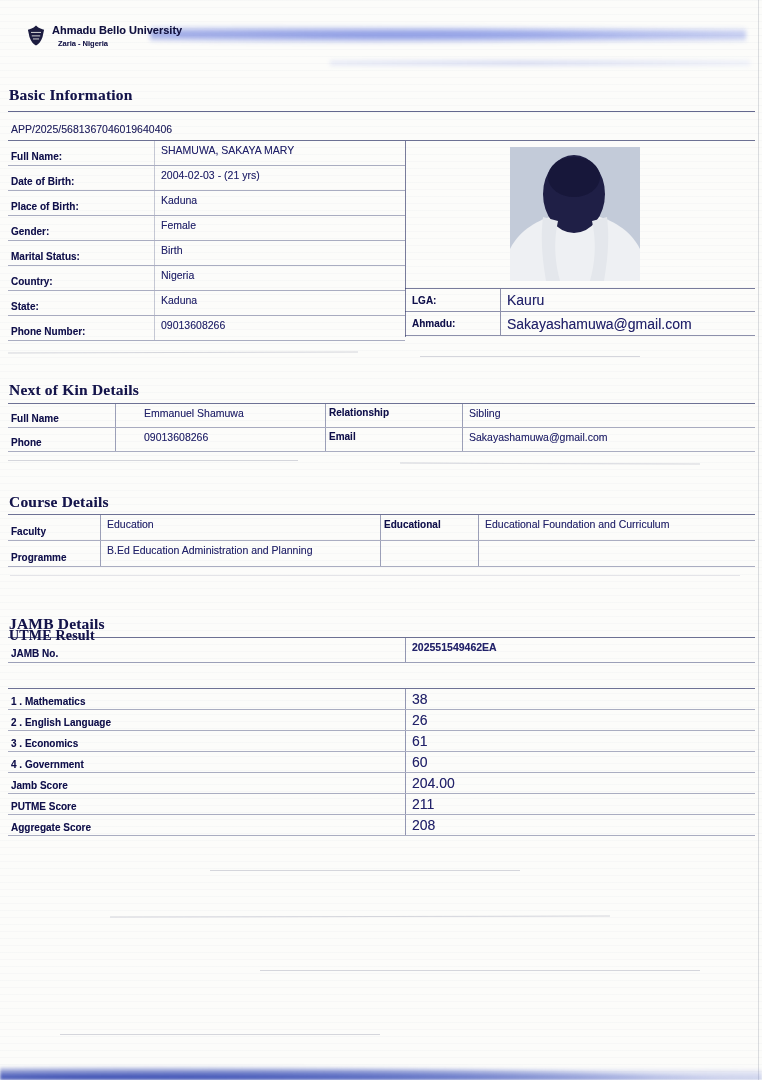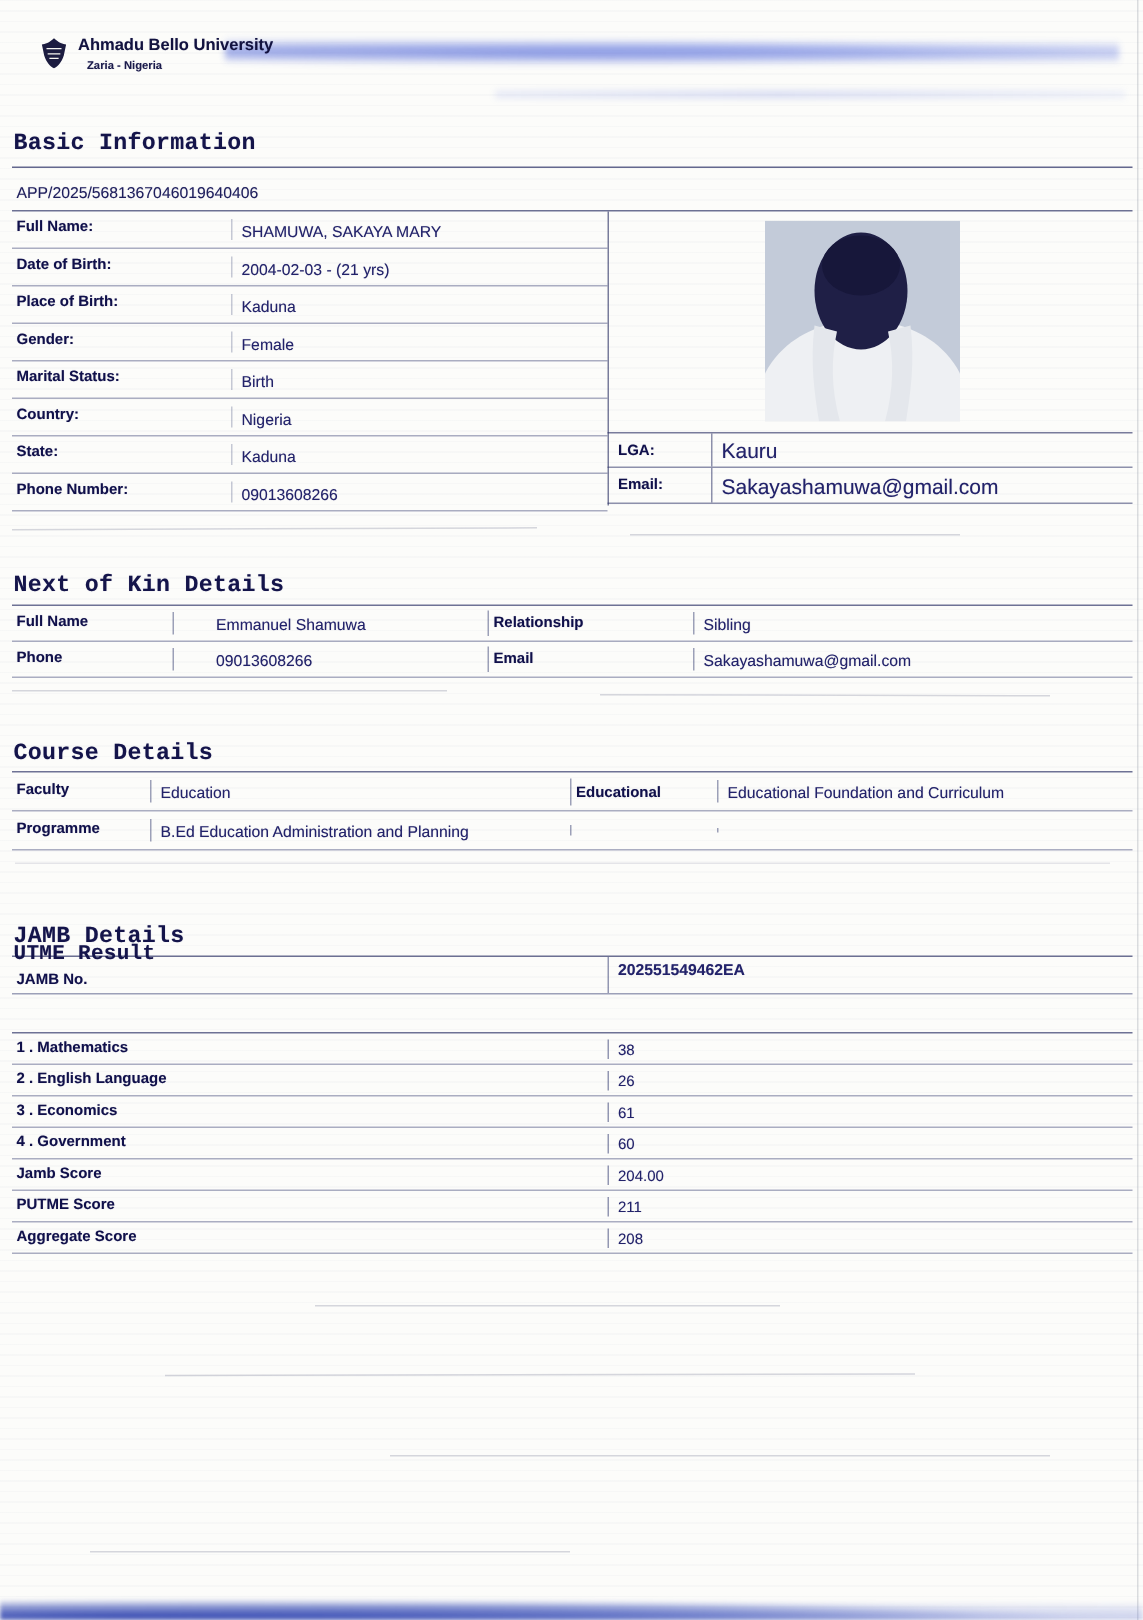--- a/index.html
+++ b/index.html
@@ -32,47 +32,47 @@
     background:linear-gradient(90deg, rgba(110,130,225,.25), rgba(90,110,215,.4) 45%, rgba(130,150,235,.2));}
   .smudge-bottom{left:0;bottom:0;width:100%;height:16px;filter:blur(1.5px);
     background:
       radial-gradient(ellipse at 10% 85%, rgba(40,60,170,.8), transparent 60%),
       radial-gradient(ellipse at 28% 95%, rgba(60,85,190,.6), transparent 65%),
       radial-gradient(ellipse at 52% 100%, rgba(90,110,200,.4), transparent 60%),
       radial-gradient(ellipse at 78% 100%, rgba(120,135,215,.3), transparent 60%),
       linear-gradient(0deg, rgba(120,135,215,.22), transparent 75%);}
   .edge-r{position:absolute;right:3px;top:0;height:100%;width:1px;background:rgba(140,145,160,.3);}
   
-  .sec-title{position:absolute;left:9px;font-family:Liberation Mono, monospace;
+  .sec-title{position:absolute;left:9px;font-family:Liberation Serif, serif;
     font-size:15.5px;font-weight:600;color:#14144a;letter-spacing:.2px;}
   #t-basic{top:86px;} #t-nok{top:381px;} #t-course{top:493px;} #t-jamb{top:615px;}
   #t-utme{top:628px;font-size:14px;}
   .rule{position:absolute;left:8px;width:747px;height:0;border-top:1px solid rgba(50,55,105,.75);}
   .rule-basic{top:111px;}
   .scanline{position:absolute;height:1px;background:rgba(110,115,145,.28);}
   
   .appno{position:absolute;left:8px;top:117px;width:747px;height:24px;display:flex;align-items:center;
     padding-left:3px;font-size:10.5px;border-bottom:1px solid rgba(50,55,105,.7);}
   
   .tbl{position:absolute;}
-  .row{display:flex;border-bottom:1px solid rgba(70,78,125,.45);align-items:center;}
+  .row{display:flex;border-bottom:1px solid rgba(70,78,125,.45);}
   .lblc{font-weight:bold;font-size:10px;color:#10104a;display:flex;align-items:flex-end;padding:0 4px 3px 3px;}
   .valc{font-size:10.5px;color:#22226a;display:flex;align-items:flex-start;padding:3px 4px 0 6px;}
   
   .basic-table{left:8px;top:141px;width:397px;}
   .basic-table .row{height:25px;}
   .basic-table .lblc{width:147px;border-right:1px solid rgba(70,78,125,.3);}
   .vline-basic{position:absolute;left:405px;top:141px;height:196px;width:0;border-left:1px solid rgba(50,55,105,.65);}
   
   .photo{position:absolute;left:510px;top:147px;width:130px;height:134px;overflow:hidden;}
   
   .kv{position:absolute;left:405px;width:350px;height:24px;display:flex;border-bottom:1px solid rgba(50,55,105,.55);}
   .kv-lga{top:288px;border-top:1px solid rgba(50,55,105,.65);}
   .kv-email{top:312px;}
-  .kv .klbl{width:70px;font-weight:bold;font-size:10px;color:#10104a;display:flex;align-items:center;
+  .kv .klbl{width:96px;font-weight:bold;font-size:10px;color:#10104a;display:flex;align-items:center;
     padding-left:7px;border-right:1px solid rgba(50,55,105,.55);}
   .kv .kval{flex:1;font-size:14px;color:#22226a;display:flex;align-items:center;padding-left:6px;}
   
   .nok-table{left:8px;top:403px;width:747px;border-top:1px solid rgba(50,55,105,.7);}
   .nok-table .row{height:24px;}
   .nok-table .n1{width:107px;}
   .nok-table .n2{width:210px;border-left:1px solid rgba(60,68,118,.5);padding-left:28px;}
   .nok-table .n3{width:137px;border-left:1px solid rgba(60,68,118,.5);align-items:flex-start;padding-top:3px;}
   .nok-table .n4{flex:1;border-left:1px solid rgba(60,68,118,.5);}
   
@@ -83,21 +83,21 @@
   .course-table .c3{width:98px;border-left:1px solid rgba(60,68,118,.5);align-items:flex-start;padding-top:4px;}
   .course-table .c4{flex:1;border-left:1px solid rgba(60,68,118,.5);}
   
   .jamb-row{position:absolute;left:8px;top:637px;width:747px;height:26px;display:flex;
     border-top:1px solid rgba(50,55,105,.7);border-bottom:1px solid rgba(60,68,118,.5);}
   .jamb-row .j1{width:397px;}
   .jamb-row .j2{flex:1;border-left:1px solid rgba(60,68,118,.55);font-weight:bold;font-size:10.5px;}
   .utme-table{left:8px;top:688px;width:747px;border-top:1px solid rgba(50,55,105,.7);}
   .utme-table .row{height:21px;}
   .utme-table .u1{width:397px;padding-bottom:2px;}
-  .utme-table .u2{flex:1;border-left:1px solid rgba(60,68,118,.55);font-size:10px;padding-top:2px;}
+  .utme-table .u2{flex:1;border-left:1px solid rgba(60,68,118,.55);font-size:14px;padding-top:2px;}
 </style>
 </head>
 <body>
 
 <div class="page">
   <div class="texture"></div>
   <div class="smudge smudge-top"></div>
   <div class="smudge smudge-mid"></div>
 
   <div class="uni-header">
@@ -160,21 +160,21 @@
       <path d="M33 70 C30 95 33 115 36 134 L50 134 C44 112 44 92 48 74 Z" fill="#e4e7ec"></path>
       <path d="M97 70 C100 95 97 115 94 134 L80 134 C86 112 86 92 82 74 Z" fill="#e4e7ec"></path>
     </svg>
   </div>
 
   <div class="kv kv-lga">
     <span class="klbl">LGA:</span>
     <span class="kval">Kauru</span>
   </div>
   <div class="kv kv-email">
-    <span class="klbl">Email:</span>
+    <span class="klbl">Ahmadu:</span>
     <span class="kval">Sakayashamuwa@gmail.com</span>
   </div>
 
   <h2 class="sec-title" id="t-nok">Next of Kin Details</h2>
   <div class="tbl nok-table">
     <div class="row">
       <span class="lblc n1">Full Name</span>
       <span class="valc n2">Emmanuel Shamuwa</span>
       <span class="lblc n3">Relationship</span>
       <span class="valc n4">Sibling</span>

